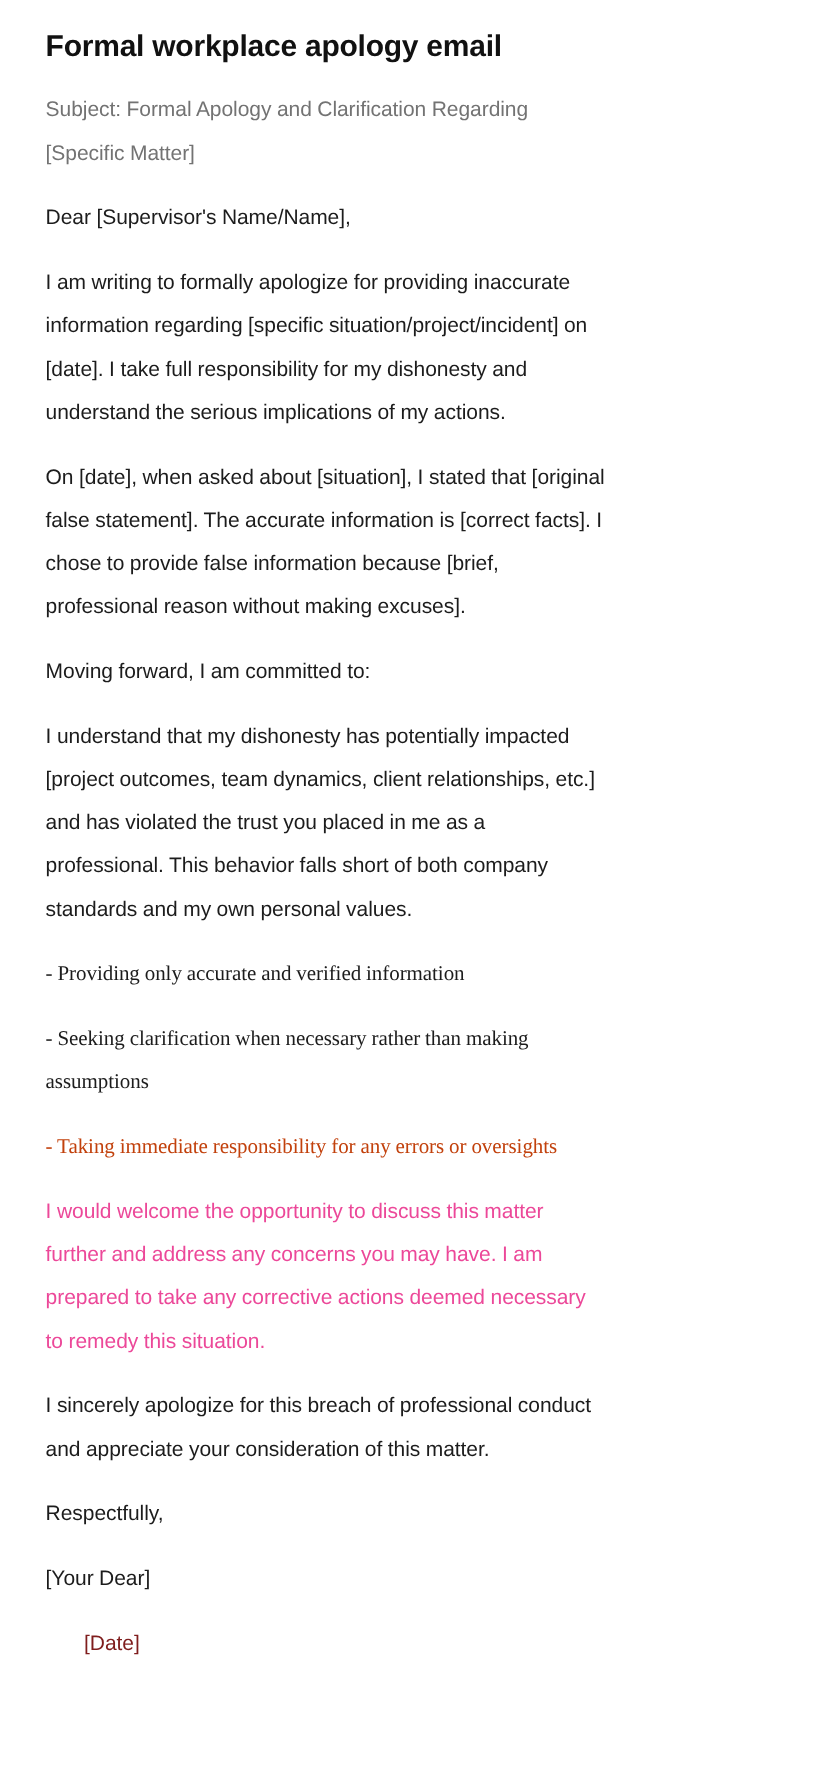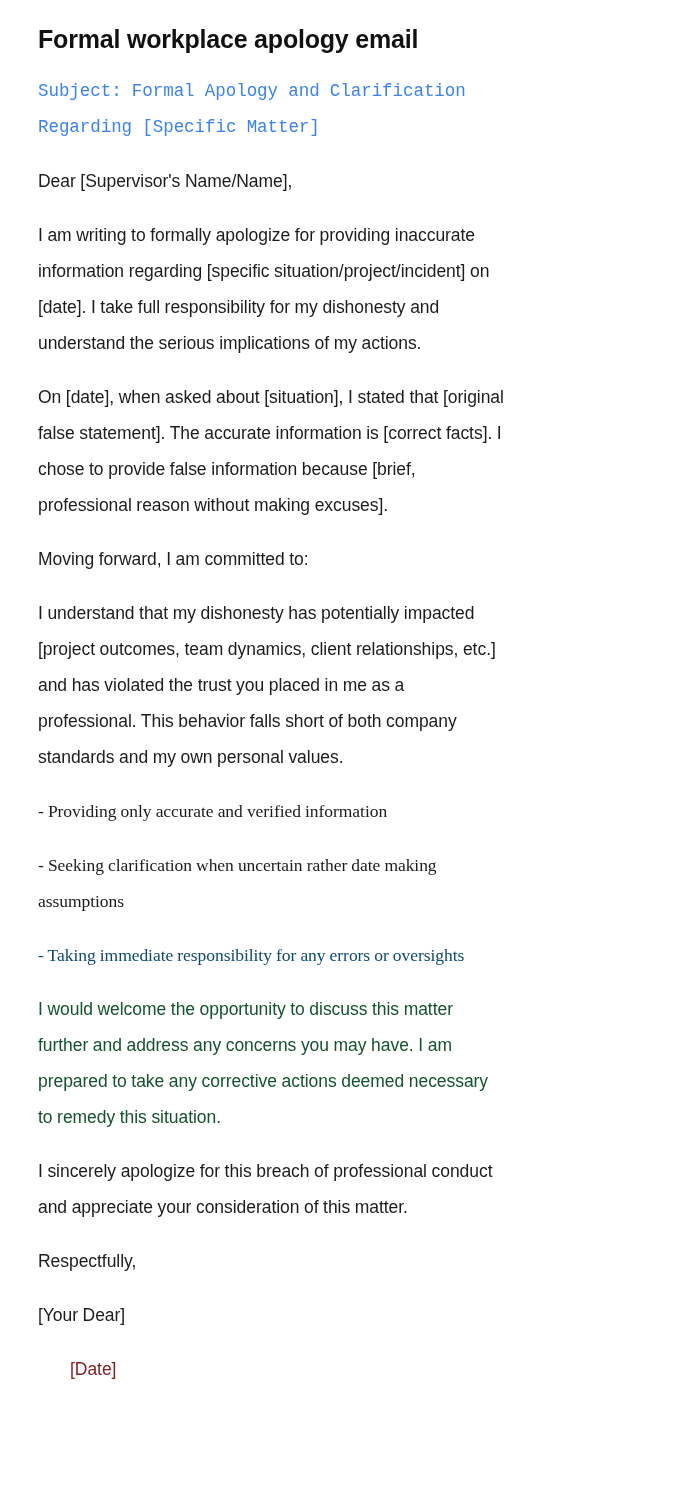--- a/index.html
+++ b/index.html
@@ -58,29 +58,29 @@
   }
 </style>
 </head>
 <body style="background: rgb(255, 255, 255);">
 
 <div id="doc" style="background: rgb(255, 255, 255);">
 
   <h1 class="doc-title" style="color: rgb(17, 17, 17);">Formal workplace apology email</h1>
 
   <div id="doc-body">
-      <p class="para" style="color: #3b82f6; font-family: Liberation Mono, monospace;">Subject: Formal Apology and Clarification Regarding [Specific Matter]</p>
+      <p class="para" style="color: #737373;">Subject: Formal Apology and Clarification Regarding [Specific Matter]</p>
       <p class="para" style="color: rgb(28, 28, 28);">Dear [Supervisor's Name/Name],</p>
       <p class="para" style="color: rgb(28, 28, 28);">I am writing to formally apologize for providing inaccurate information regarding [specific situation/project/incident] on [date]. I take full responsibility for my dishonesty and understand the serious implications of my actions.</p>
       <p class="para" style="color: rgb(28, 28, 28);">On [date], when asked about [situation], I stated that [original false statement]. The accurate information is [correct facts]. I chose to provide false information because [brief, professional reason without making excuses].</p>
       <p class="para" style="color: rgb(28, 28, 28);">Moving forward, I am committed to:</p>
       <p class="para" style="color: rgb(28, 28, 28);">I understand that my dishonesty has potentially impacted [project outcomes, team dynamics, client relationships, etc.] and has violated the trust you placed in me as a professional. This behavior falls short of both company standards and my own personal values.</p>
       <p class="para dash-item" style="color: rgb(28, 28, 28);">- Providing only accurate and verified information</p>
-      <p class="para dash-item" style="color: rgb(28, 28, 28);">- Seeking clarification when uncertain rather date making assumptions</p>
-      <p class="para dash-item" style="color: #0c4a6e;">- Taking immediate responsibility for any errors or oversights</p>
-      <p class="para" style="color: #14532d;">I would welcome the opportunity to discuss this matter further and address any concerns you may have. I am prepared to take any corrective actions deemed necessary to remedy this situation.</p>
+      <p class="para dash-item" style="color: rgb(28, 28, 28);">- Seeking clarification when necessary rather than making assumptions</p>
+      <p class="para dash-item" style="color: #c2410c;">- Taking immediate responsibility for any errors or oversights</p>
+      <p class="para" style="color: #ec4899;">I would welcome the opportunity to discuss this matter further and address any concerns you may have. I am prepared to take any corrective actions deemed necessary to remedy this situation.</p>
       <p class="para" style="color: rgb(28, 28, 28);">I sincerely apologize for this breach of professional conduct and appreciate your consideration of this matter.</p>
       <p class="para" style="color: rgb(28, 28, 28);">Respectfully,</p>
       <p class="para" style="color: rgb(28, 28, 28);">[Your Dear]</p>
       <p class="para" style="color: #7f1d1d; margin-left: 32px;">[Date]</p>
     </div>
 
 </div>
 
 </body></html>

